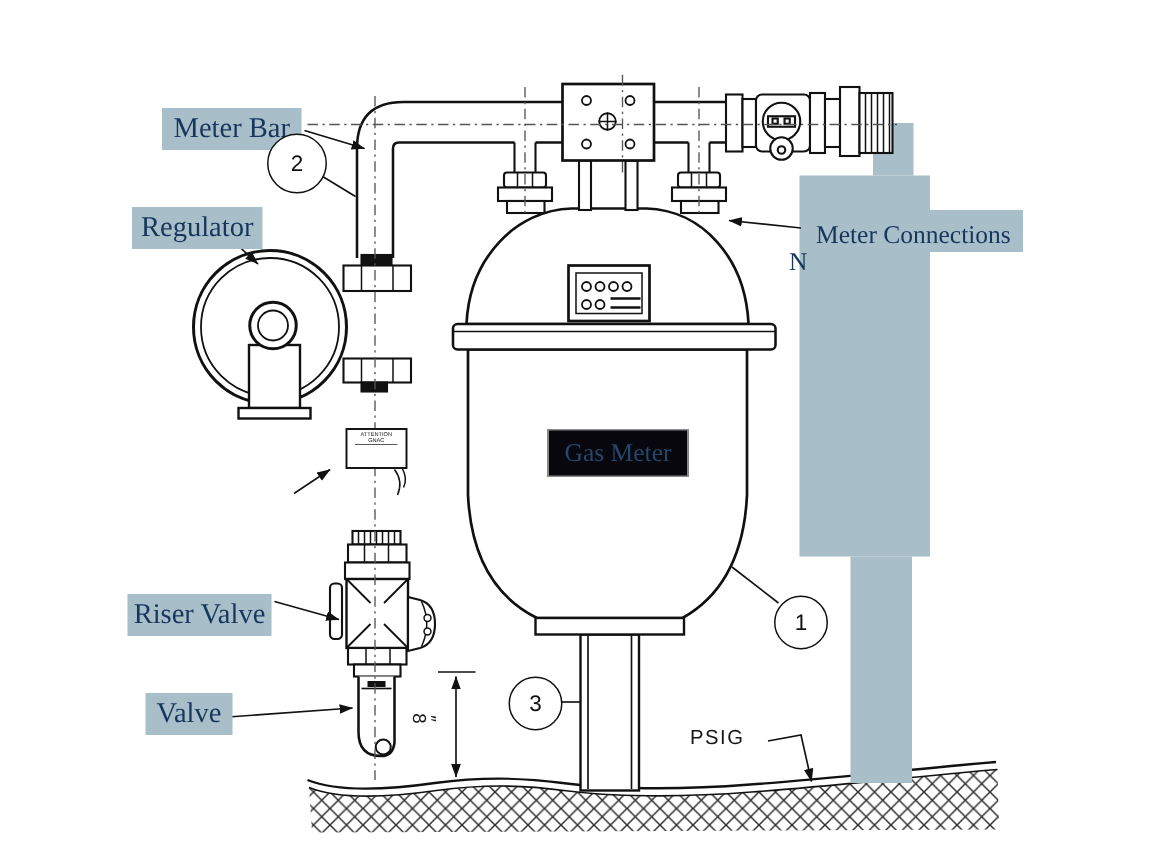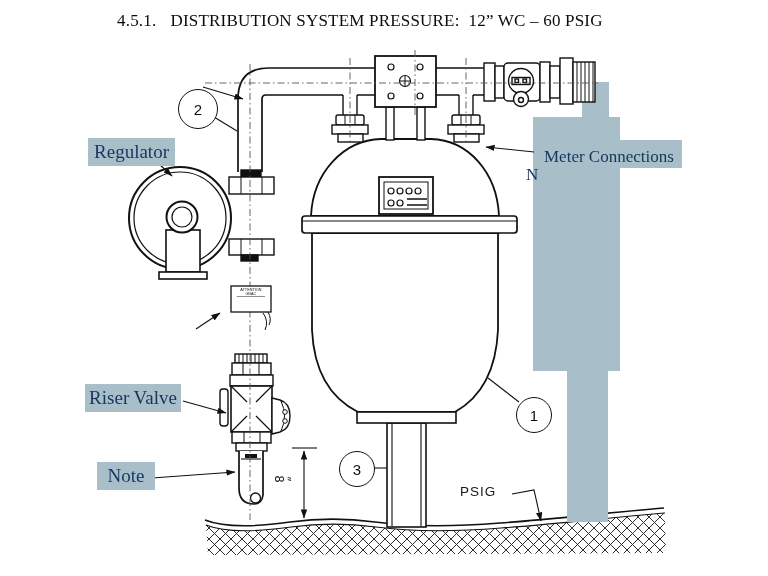--- a/index.html
+++ b/index.html
@@ -11,21 +11,21 @@
   .panel{position:absolute;background:var(--panel,#a8bec8);}
   .rect-a{left:582px;top:82px;width:27px;height:35px;z-index:1;}
   .rect-b{left:533px;top:117px;width:87px;height:254px;z-index:1;}
   .rect-c{left:620px;top:140px;width:62px;height:28px;z-index:1;}
   .rect-d{left:567px;top:371px;width:41px;height:151px;z-index:3;}
   svg.diagram{position:absolute;left:0;top:0;z-index:2;}
   .label{position:absolute;z-index:4;display:flex;align-items:center;justify-content:center;
          background:var(--panel,#a8bec8);color:var(--labeltext,#17365d);font-size:19px;}
   .label-meter-bar{left:108px;top:72px;width:93px;height:28px;}
   .label-regulator{left:88px;top:138px;width:87px;height:28px;}
-  .label-riser-valve{left:85px;top:384px;width:96px;height:28px;}
+  .label-riser-valve{left:85px;top:396px;width:96px;height:28px;}
   .label-riser{left:97px;top:462px;width:58px;height:28px;}
   .label-meter-conn{left:544px;top:146px;width:136px;height:21px;background:transparent;
                     font-size:17px;justify-content:flex-start;}
   .label-gas-meter{left:365px;top:286px;width:92px;height:30px;background:var(--gasbg,#07070d);
                    color:var(--gastext,#25476b);font-size:17px;border:1px solid #8a8a8a;}
   .hidden-letter{position:absolute;left:526px;top:165px;z-index:4;color:var(--labeltext,#17365d);
                  font-size:17px;}
   .callout{position:absolute;z-index:4;border:1.6px solid #111;border-radius:50%;background:#fff;
            display:flex;align-items:center;justify-content:center;
            font-family:"Liberation Sans",sans-serif;font-size:15px;color:#111;}
@@ -41,23 +41,20 @@
   .sticker-text{position:absolute;left:233px;top:288px;width:76px;z-index:4;
                 font-family:"Liberation Sans",sans-serif;font-size:8px;line-height:8px;
                 text-align:center;transform:scale(0.47);transform-origin:0 0;color:#111;}
   .sticker-text .rule{border-top:1.5px solid #111;width:60px;margin:1px auto 0;}
 </style>
 </head>
 <body>
 
 <div class="canvas">
 
-  <div class="title-row">
-    <span class="num">4.5.1.</span><span>DISTRIBUTION SYSTEM PRESSURE:&nbsp; 12” WC – 60 PSIG</span>
-  </div>
 
   <div class="panel rect-a"></div>
   <div class="panel rect-b"></div>
   <div class="panel rect-c"></div>
 
   <svg class="diagram" width="768" height="576" viewBox="0 0 768 576">
     <defs>
       <marker id="arw" markerWidth="11" markerHeight="8" refX="8.6" refY="3.2" orient="auto-start-reverse" markerUnits="userSpaceOnUse">
         <path d="M0,0 L9,3.2 L0,6.4 Z" fill="#111"></path>
       </marker>
@@ -204,31 +201,37 @@
     </g>
 
     <g stroke="#111" stroke-width="1.1" fill="none">
       <line x1="292" y1="448" x2="317" y2="448"></line>
       <path d="M304,451 V518" marker-start="url(#arw)" marker-end="url(#arw)"></path>
     </g>
   </svg>
 
   <div class="panel rect-d"></div>
 
+  <div class="label label-meter-bar">
+    <span>Meter Bar</span>
+  </div>
   <div class="label label-regulator">
     <span>Regulator</span>
   </div>
   <div class="label label-meter-conn">
     <span>Meter Connections</span>
   </div>
   <div class="label label-riser-valve">
     <span>Riser Valve</span>
   </div>
   <div class="label label-riser">
-    <span>Note</span>
+    <span>Valve</span>
+  </div>
+  <div class="label label-gas-meter">
+    <span>Gas Meter</span>
   </div>
   <span class="hidden-letter">N</span>
 
   <div class="callout callout-1">
     <span>1</span>
   </div>
   <div class="callout callout-2">
     <span>2</span>
   </div>
   <div class="callout callout-3">

